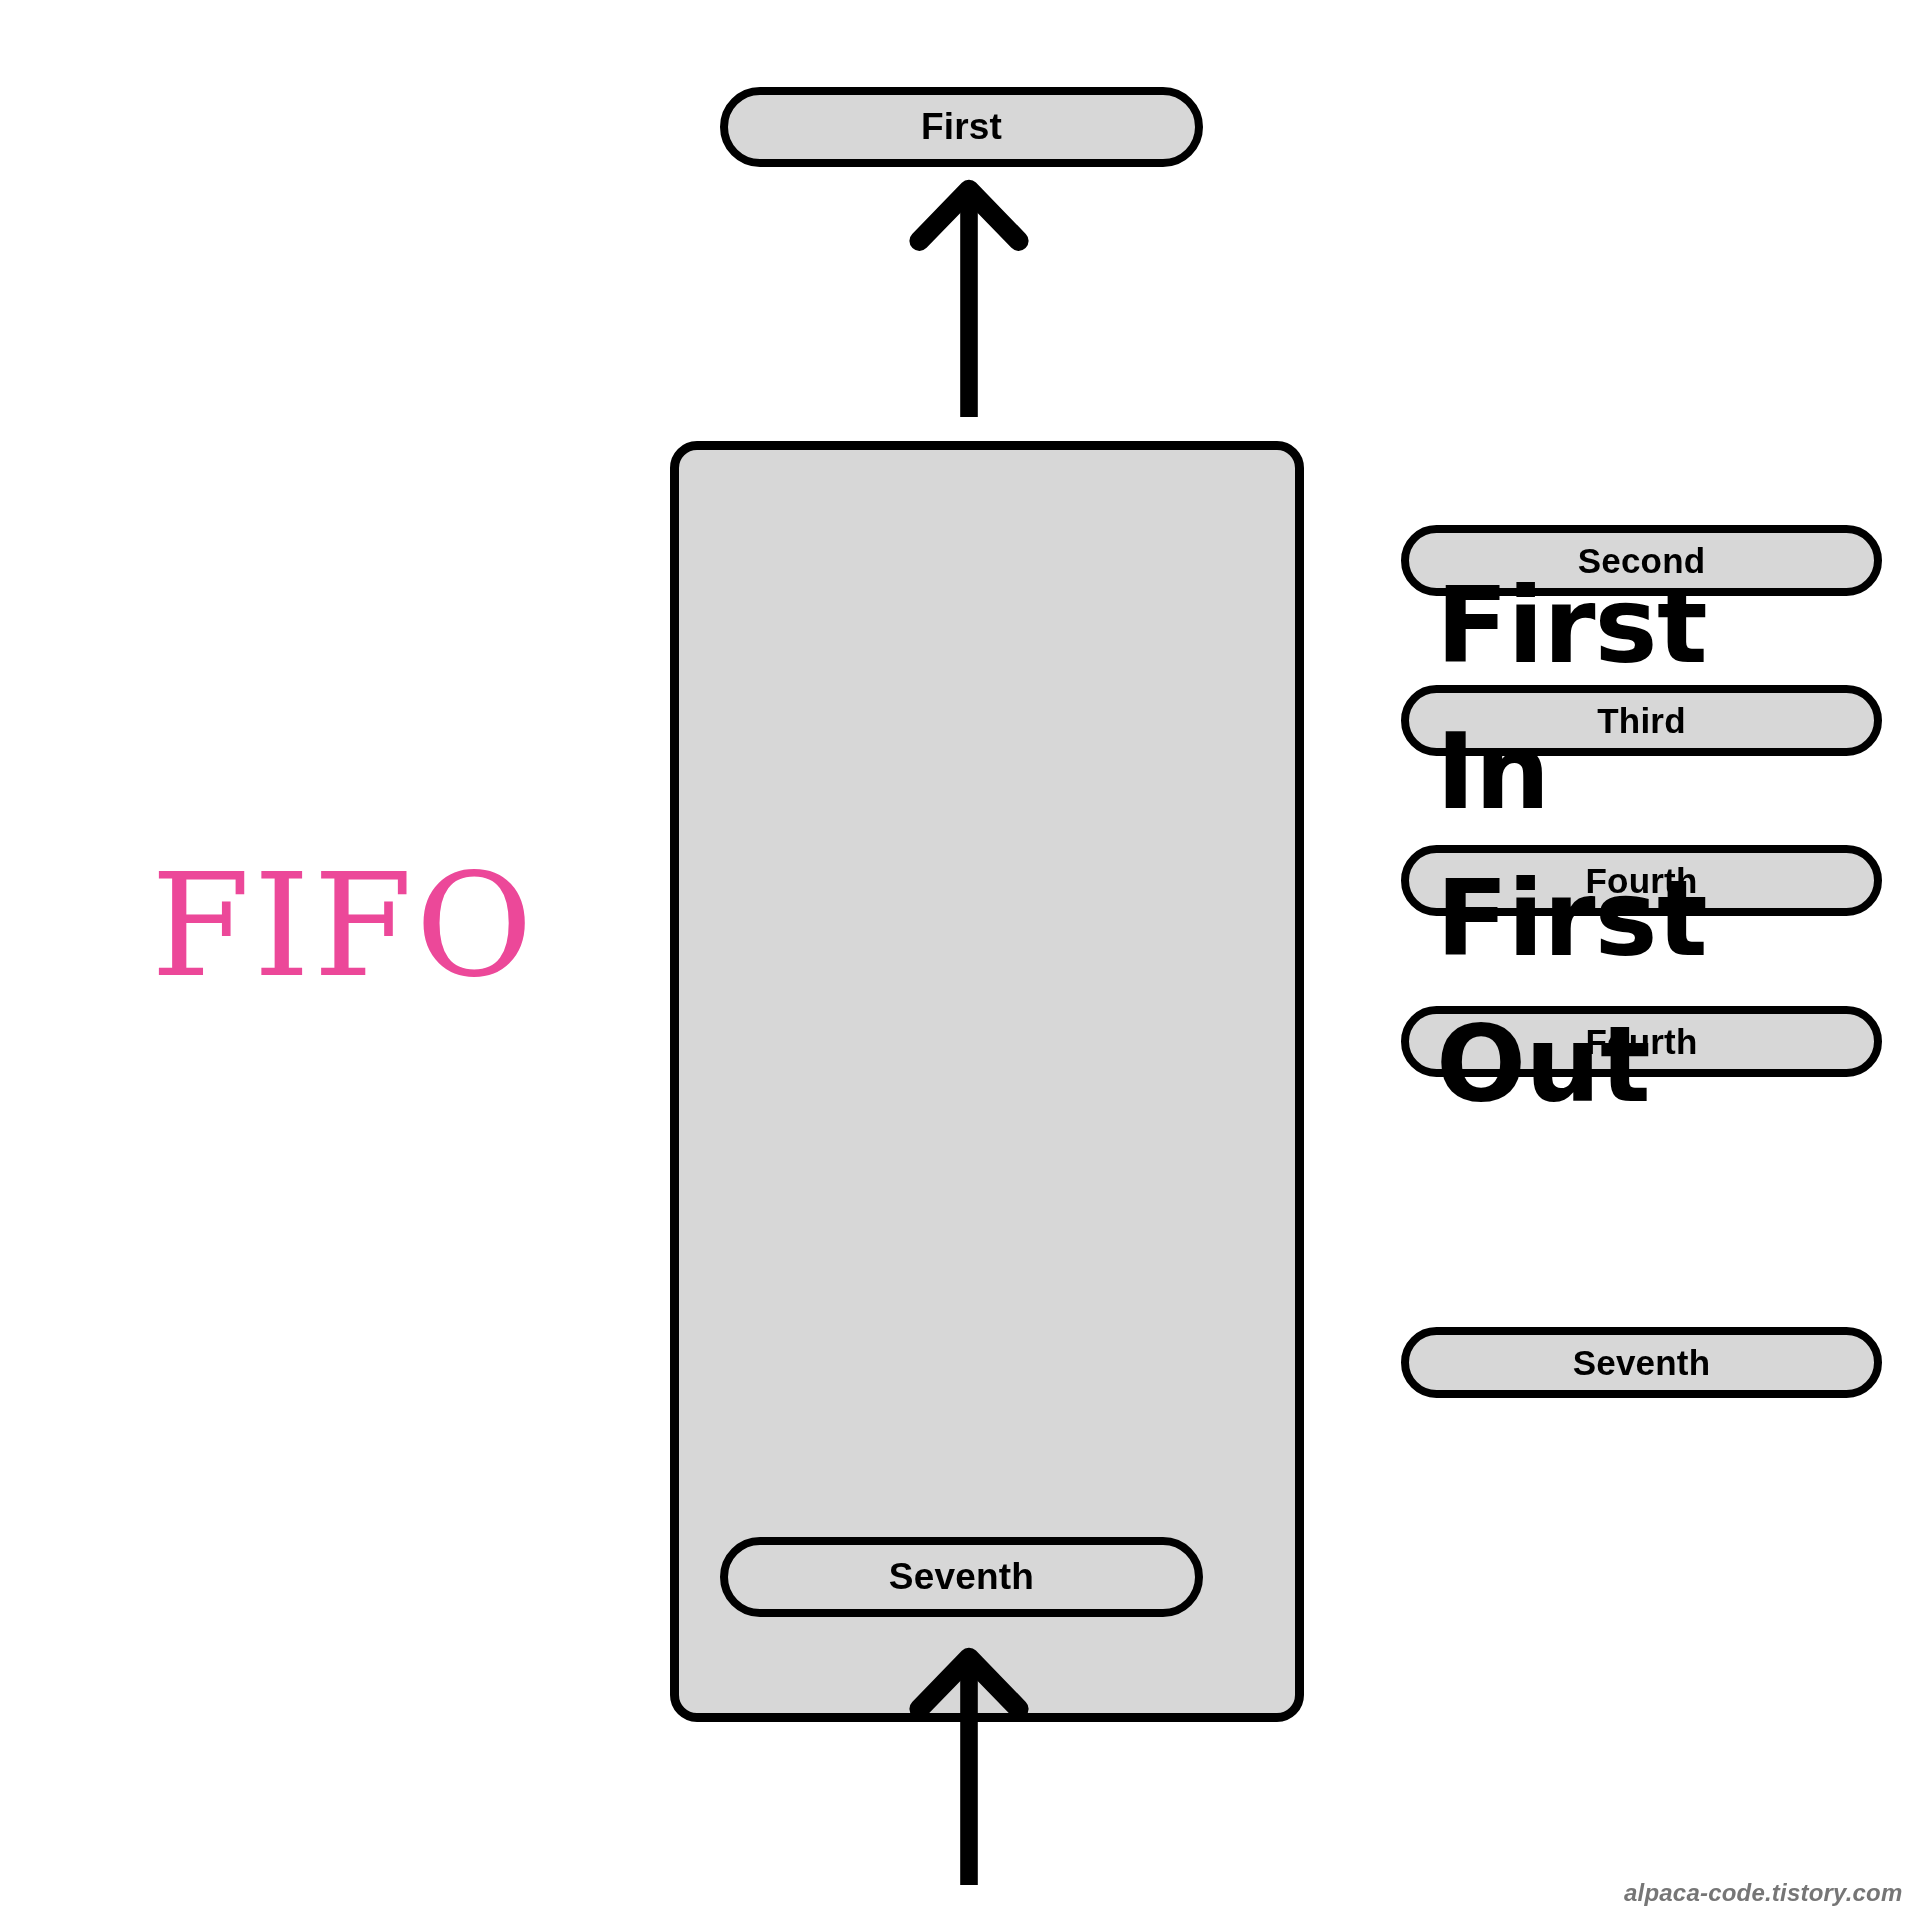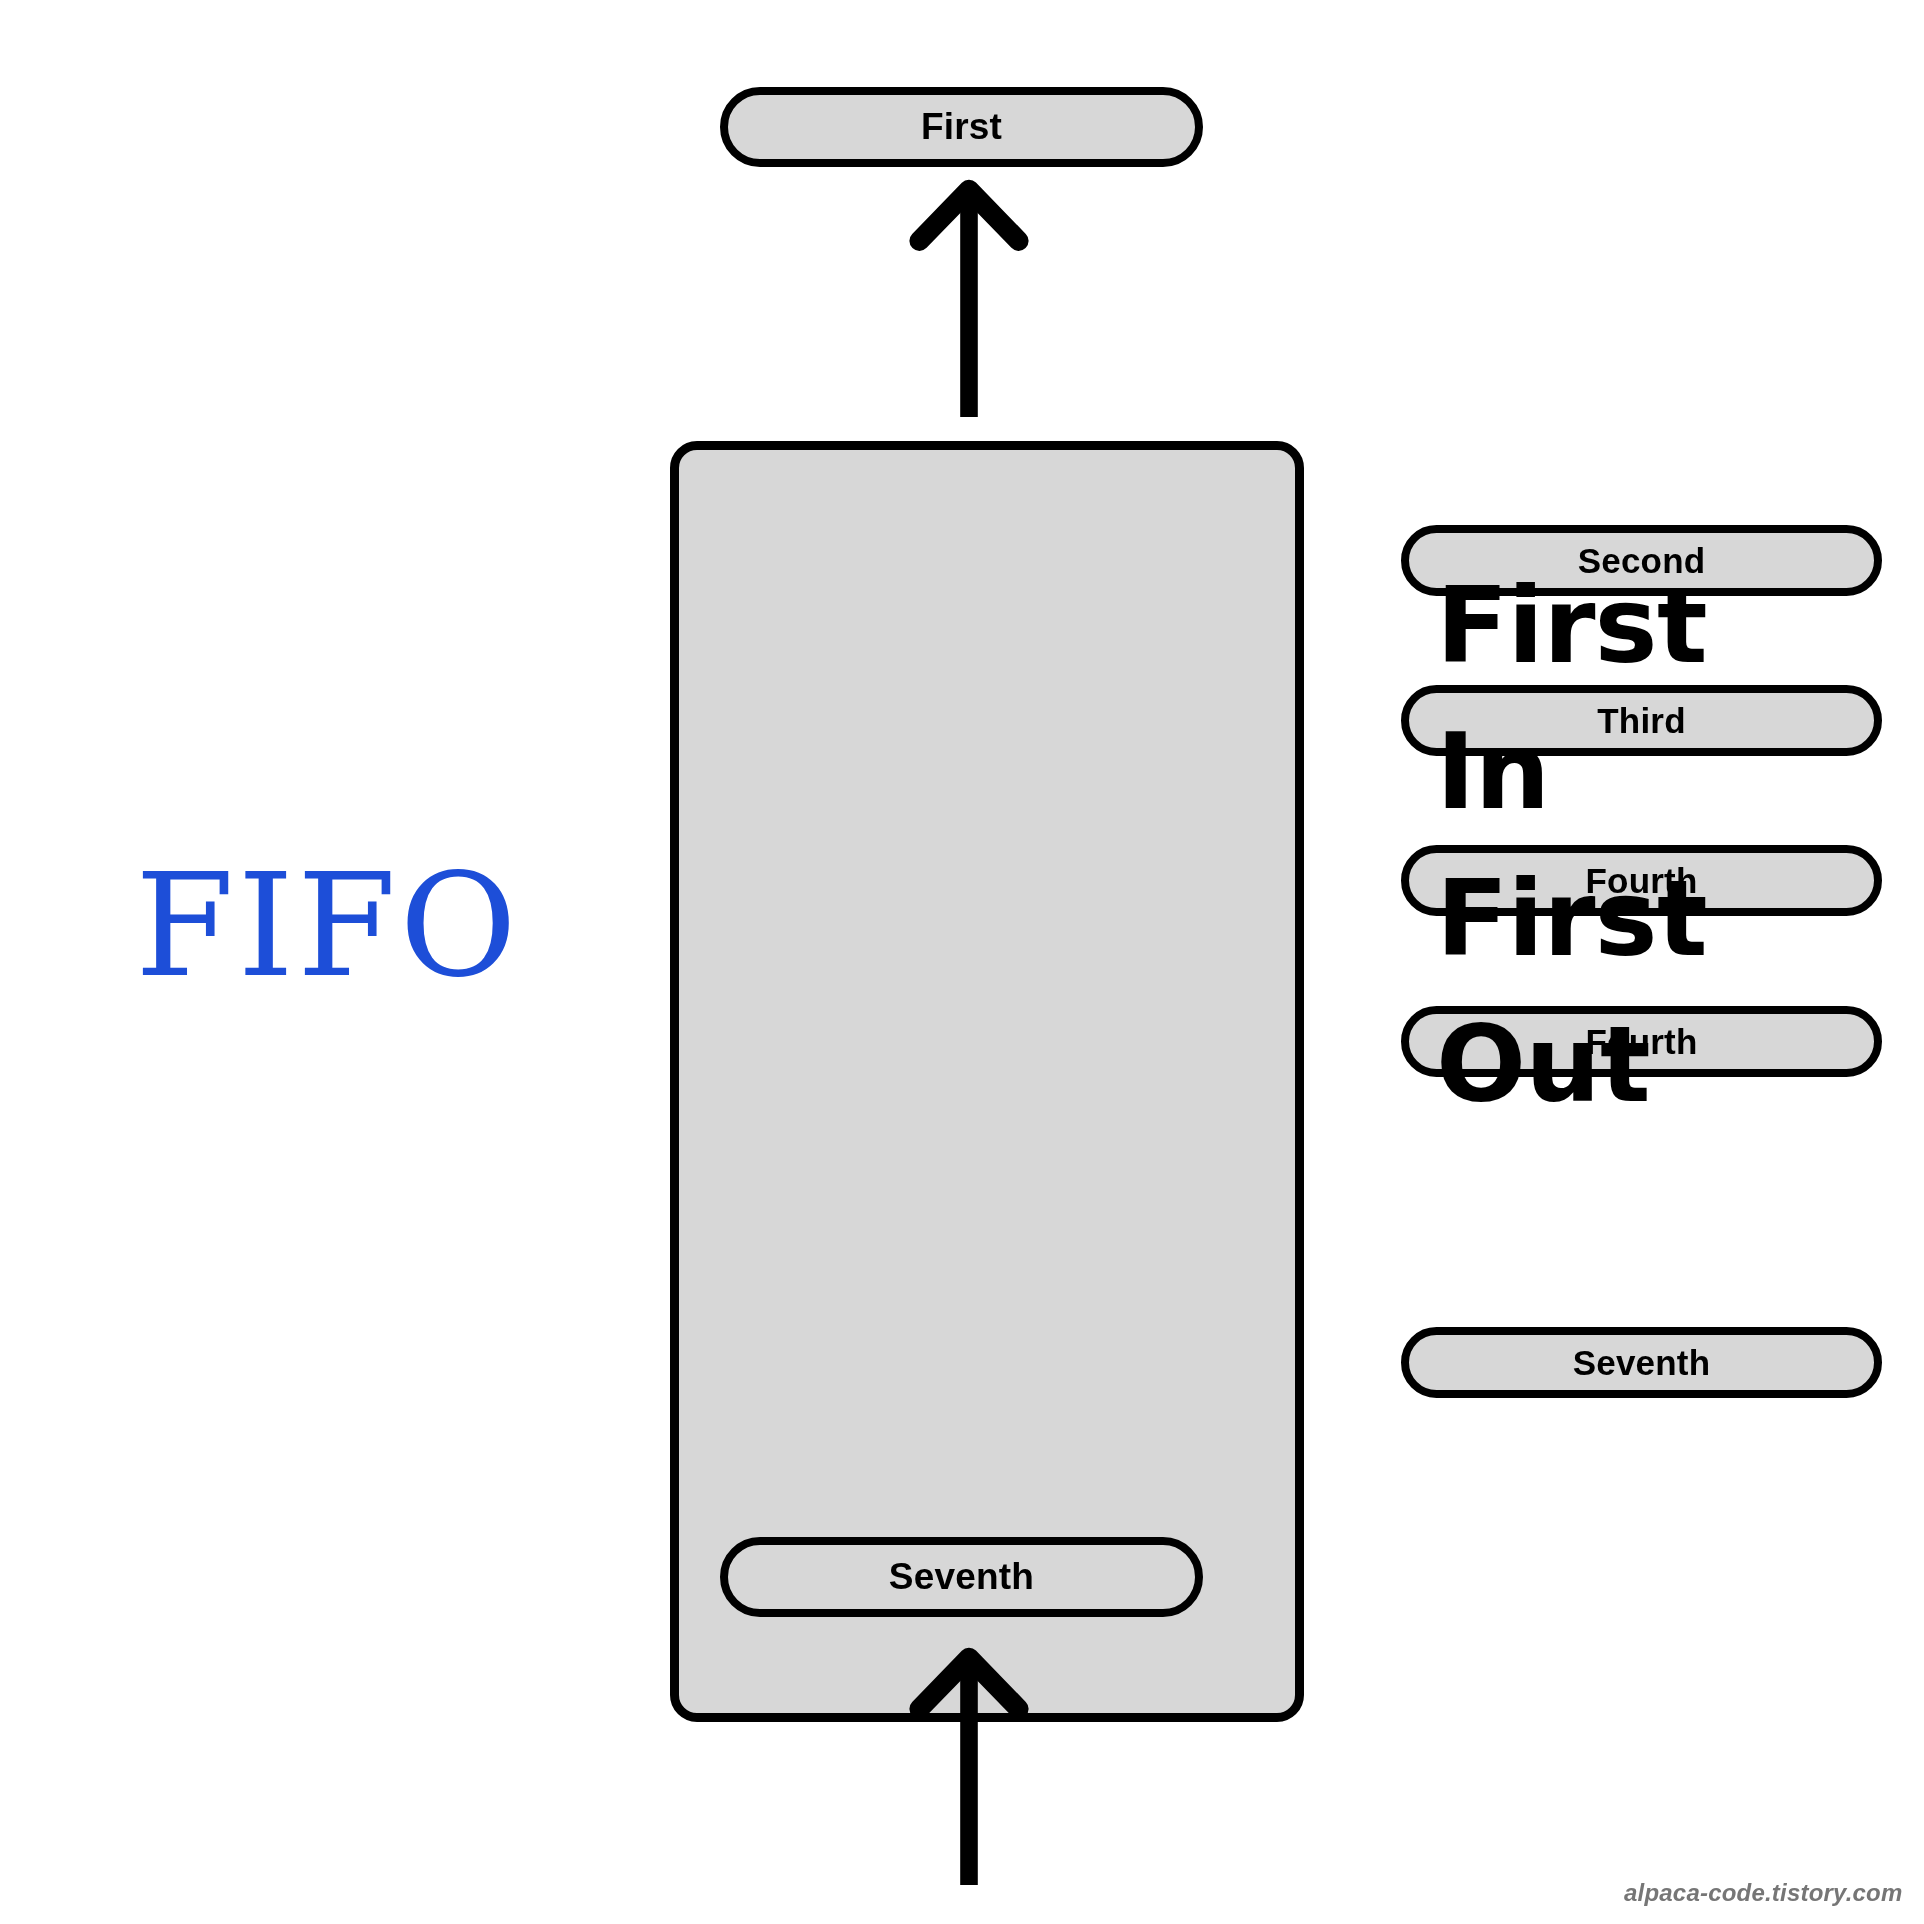--- a/index.html
+++ b/index.html
@@ -80,25 +80,25 @@
   #arrow-out { top: 178px;  height: 241px; }
   #arrow-in  { top: 1646px; height: 241px; }
   .arrow svg { display: block; width: 100%; height: 100%; }
 
   
   #fifo-label {
     position: absolute;
     left: 119px;
     top: 854px;
     width: 417px;
-    text-align: center;
+    text-align: right;
     font-family: "DejaVu Serif", "Liberation Serif", serif;
     font-size: 143px;
     line-height: 1;
-    color: #1d4ed8;
+    color: #ec4899;
     letter-spacing: 3.2px;
   }
 
   #expansion {
     position: absolute;
     left: 1436px;
     top: 553px;
     width: 449px;
     color: #000000;
     font-family: "DejaVu Sans", "Liberation Sans", sans-serif;

